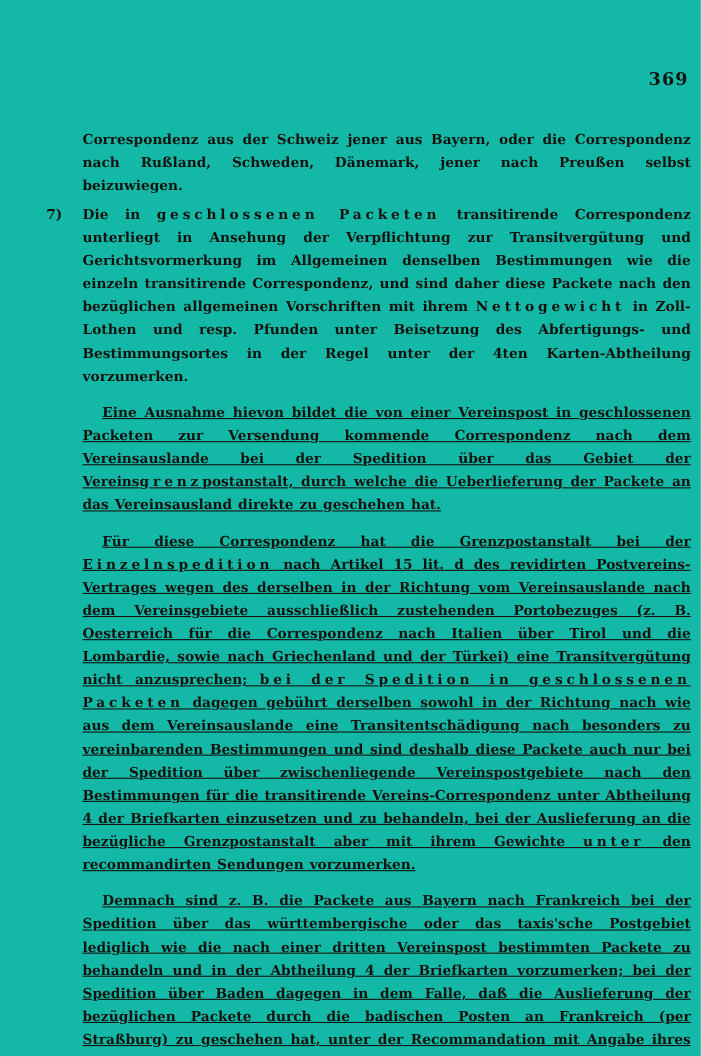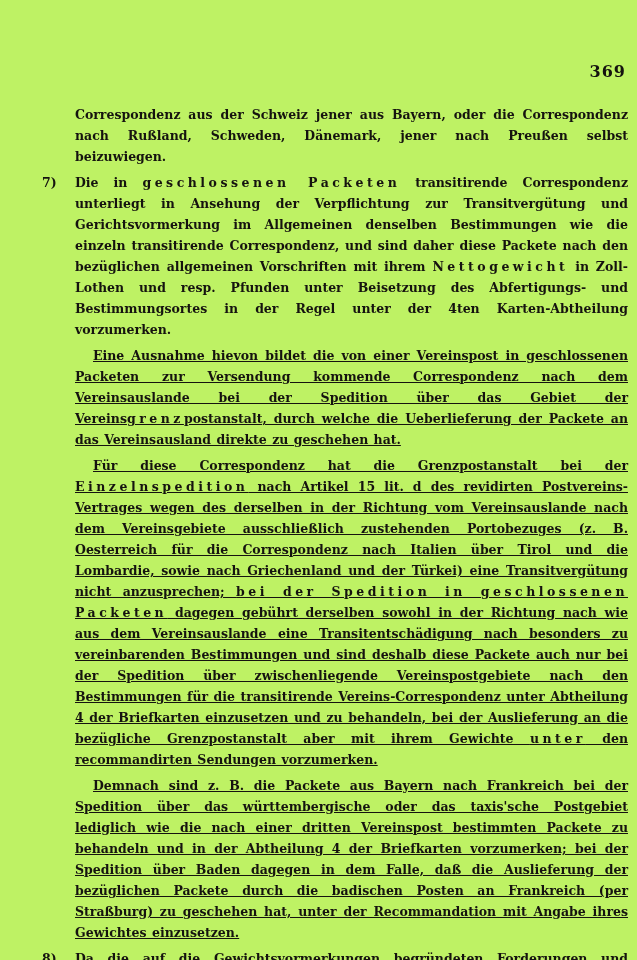--- a/index.html
+++ b/index.html
@@ -9,21 +9,21 @@
   body {
     width: 637px;
     height: 960px;
     background: #f0f0ec;
     font-family: "DejaVu Serif", "Liberation Serif", serif;
   }
   .page {
     position: relative;
     width: 637px;
     height: 960px;
-    background: #bef264;
+    background: #14b8a6;
     color: #15130f;
     overflow: hidden;
   }
   .page-number {
     position: absolute;
     top: 62px;
     right: 11px;
     font-size: 16px;
     font-weight: bold;
     letter-spacing: 1px;
@@ -32,21 +32,21 @@
     position: absolute;
     top: 104px;
     left: 75px;
     width: 553px;
   }
   .para {
     text-align: justify;
     font-size: 12.5px;
     line-height: 21px;
     font-weight: bold;
-    margin: 0 0 5px 0;
+    margin: 12px 0 5px 0;
     position: relative;
     word-spacing: 1px;
   }
   .para.indented {
     text-indent: 18px;
     text-decoration: underline;
   }
   .para.numbered {
     margin-top: 3px;
   }

